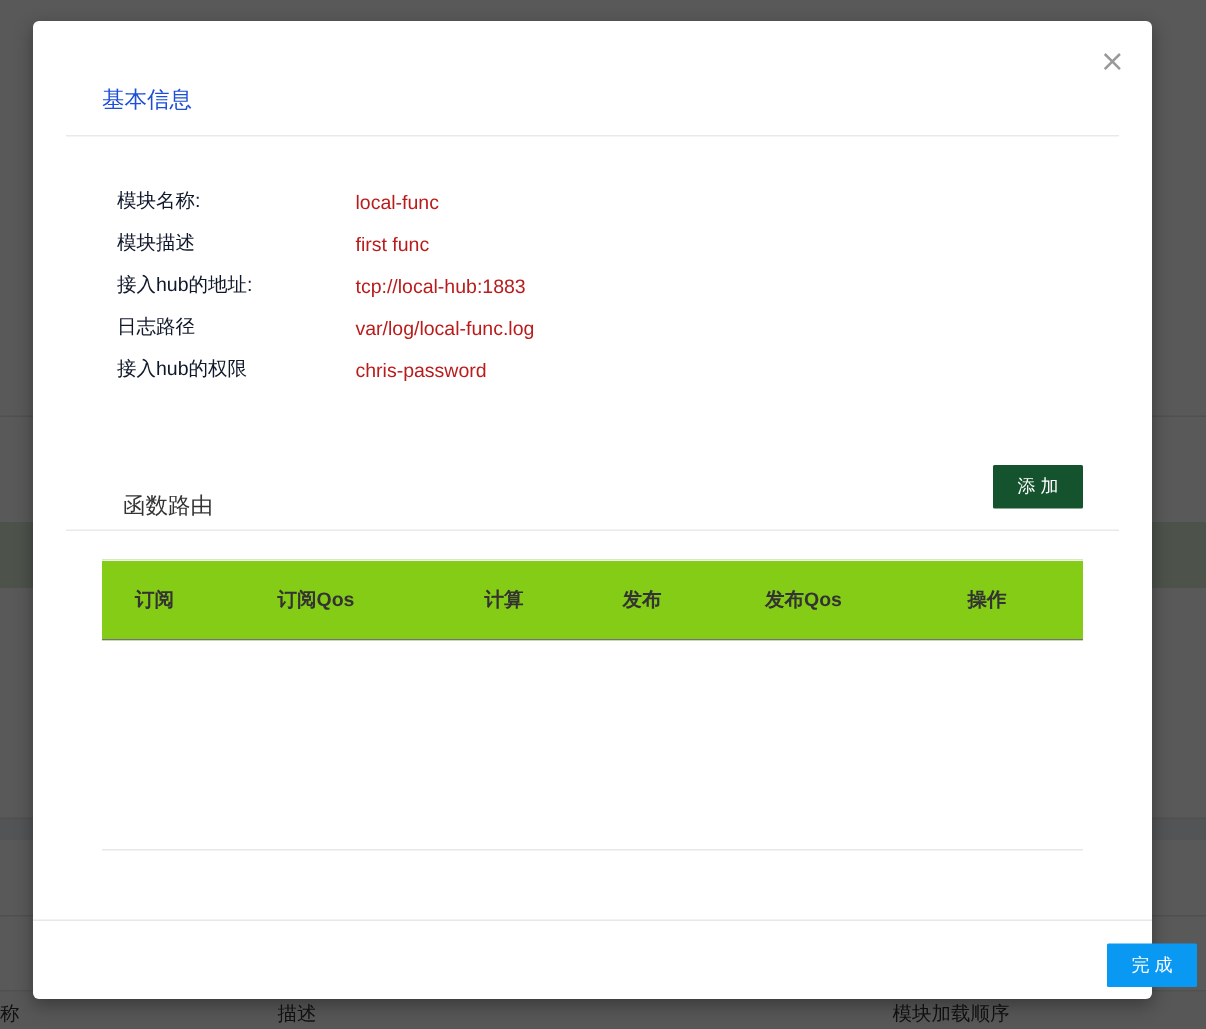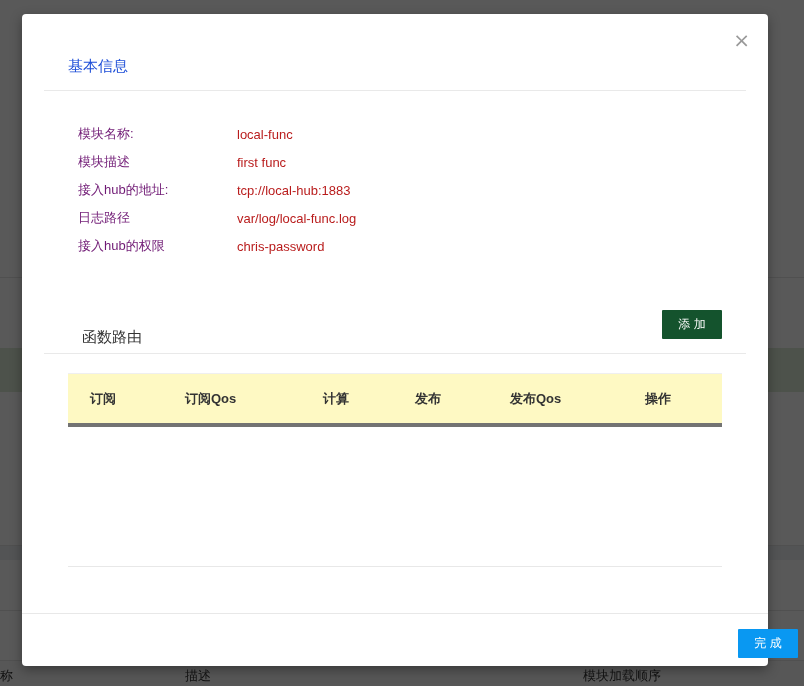--- a/index.html
+++ b/index.html
@@ -12,50 +12,50 @@
   .bg-line { position:absolute; left:0; width:804px; height:0; border-top:1px solid #e4e4e4; }
   .bg-line.l1 { top:277px; }
   .bg-line.l2 { top:545px; }
   .bg-line.l3 { top:610px; }
   .bg-row-green { position:absolute; left:0; top:348px; width:804px; height:44px; background:#dcead8; }
   .bg-gap-band { position:absolute; left:0; top:546px; width:804px; height:14px; background:#edeff2; }
   .bg-table-header { position:absolute; left:0; top:660px; width:804px; height:26px; background:#fafafa; border-top:1px solid #e4e4e4; }
   .bg-th { position:absolute; top:6px; font-size:13px; color:#333; white-space:nowrap; }
   .bg-th.h0 { left:0; }
   .bg-th.h1 { left:185px; }
-  .bg-th.h2 { left:583px; }
+  .bg-th.h2 { left:595px; }
 
   
   .mask { position:absolute; inset:0; background:rgba(0,0,0,0.65); }
 
   
   .modal { position:absolute; left:22px; top:14px; width:746px; height:652px;
            background:#fff; border-radius:4px; box-shadow:0 4px 12px rgba(0,0,0,.35); }
   .close { position:absolute; top:16px; right:18px; font-size:20px; line-height:1;
            color:#999; cursor:pointer; font-family:"DejaVu Sans",sans-serif; }
   .modal-title { position:absolute; left:46px; top:43px; font-size:15px; font-weight:400; color:#1d4ed8; }
   .divider { position:absolute; left:22px; width:702px; height:0; border-top:1px solid #e9e9e9; }
   .divider.d1 { top:76px; }
   .divider.d2 { top:339px; }
 
   .form { position:absolute; left:56px; top:106px; width:640px; }
   .frow { display:flex; height:28px; align-items:center; }
-  .flabel { width:159px; font-size:13px; color:#701a75; }
+  .flabel { width:159px; font-size:13px; color:#0f172a; }
   .fvalue { font-size:13px; color:#b91c1c; }
 
   .section-title { position:absolute; left:60px; top:314px; font-size:15px; font-weight:400; color:#333; }
   .btn { border:none; color:#fff; font-size:12px; cursor:pointer; border-radius:1px;
          display:flex; align-items:center; justify-content:center;
          font-family:"Liberation Sans","DejaVu Sans",sans-serif; }
   .add-btn { position:absolute; left:640px; top:296px; width:60px; height:29px; }
   .done-btn { position:absolute; left:672px; top:615px; width:60px; height:29px; }
 
   .routes-table { position:absolute; left:46px; top:359px; width:654px; }
-  .thead { display:flex; align-items:center; height:54px; background:#fef9c3;
-           border-top:1px solid #efefef; border-bottom:4px solid #737373; }
+  .thead { display:flex; align-items:center; height:54px; background:#84cc16;
+           border-top:1px solid #efefef; border-bottom:1px solid #737373; }
   .th { font-size:13px; font-weight:700; color:#333; padding-left:22px; white-space:nowrap; }
   .th.c0 { width:95px; } .th.c1 { width:138px; } .th.c2 { width:92px; }
   .th.c3 { width:95px; } .th.c4 { width:135px; } .th.c5 { flex:1; }
   .tbody { height:140px; border-bottom:1px solid #e8e8e8; background:#fff; }
 
   .footer-divider { position:absolute; left:0; top:599px; width:746px; height:0; border-top:1px solid #e8e8e8; }
 </style>
 </head>
 <body>
 

